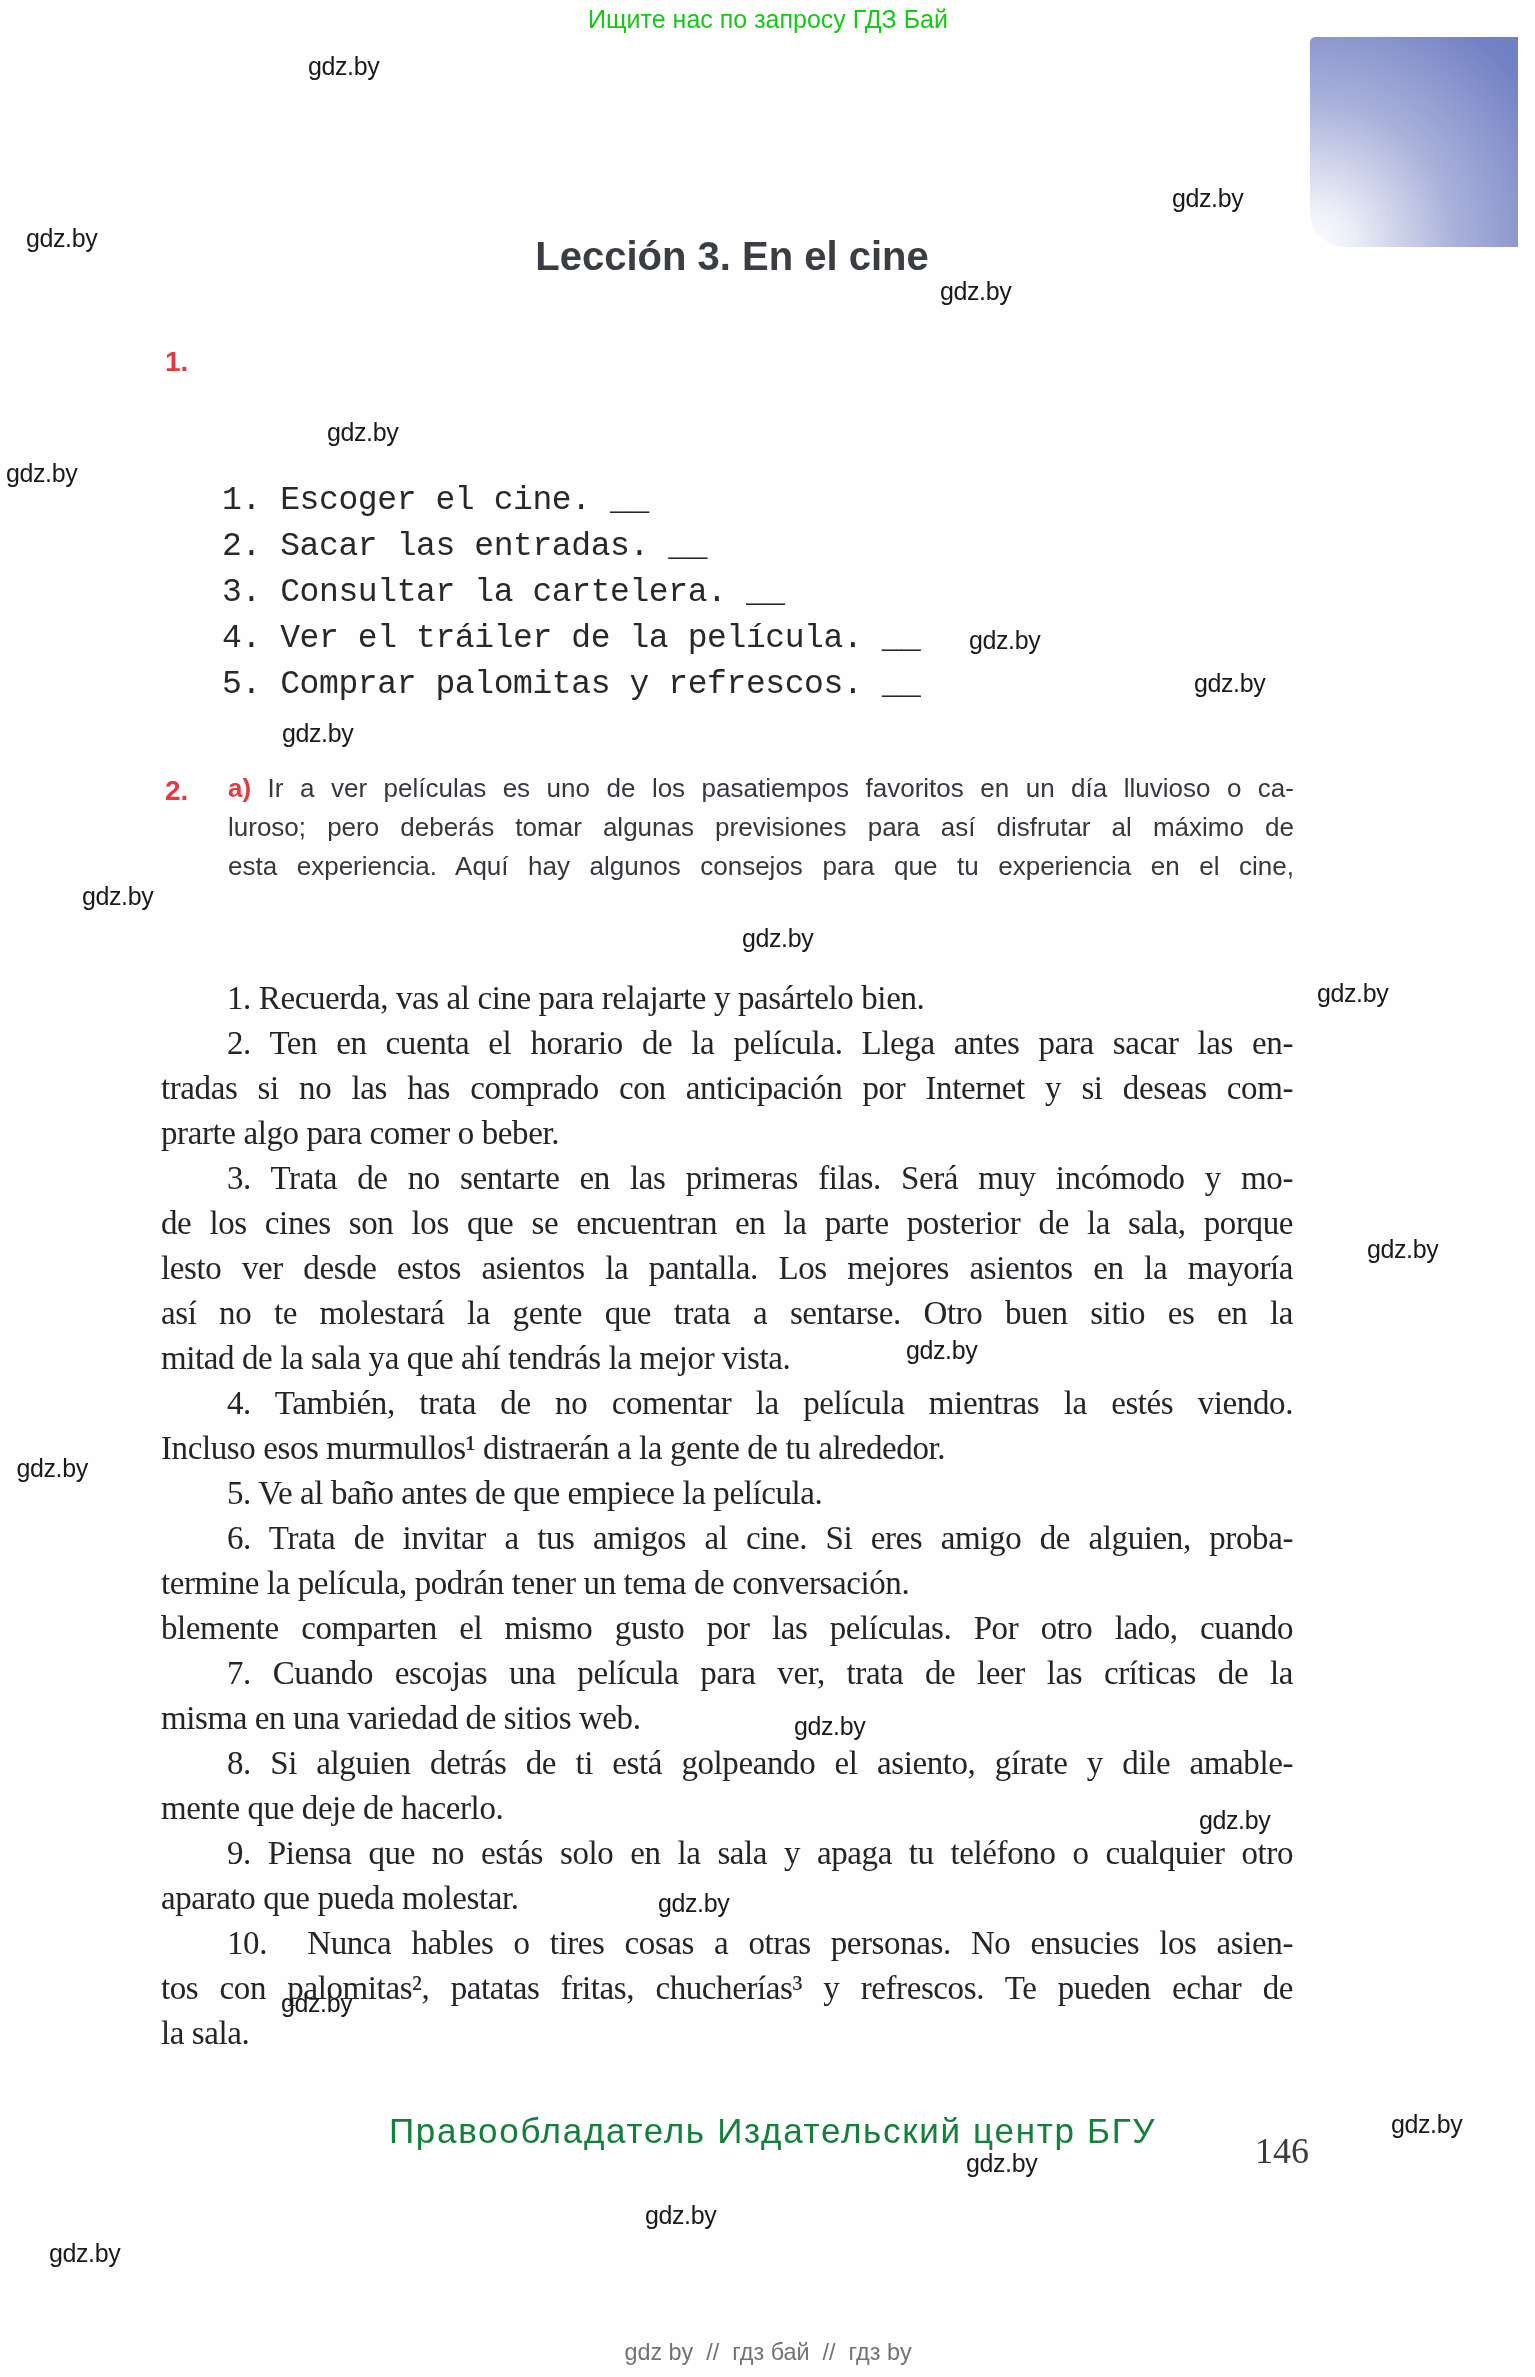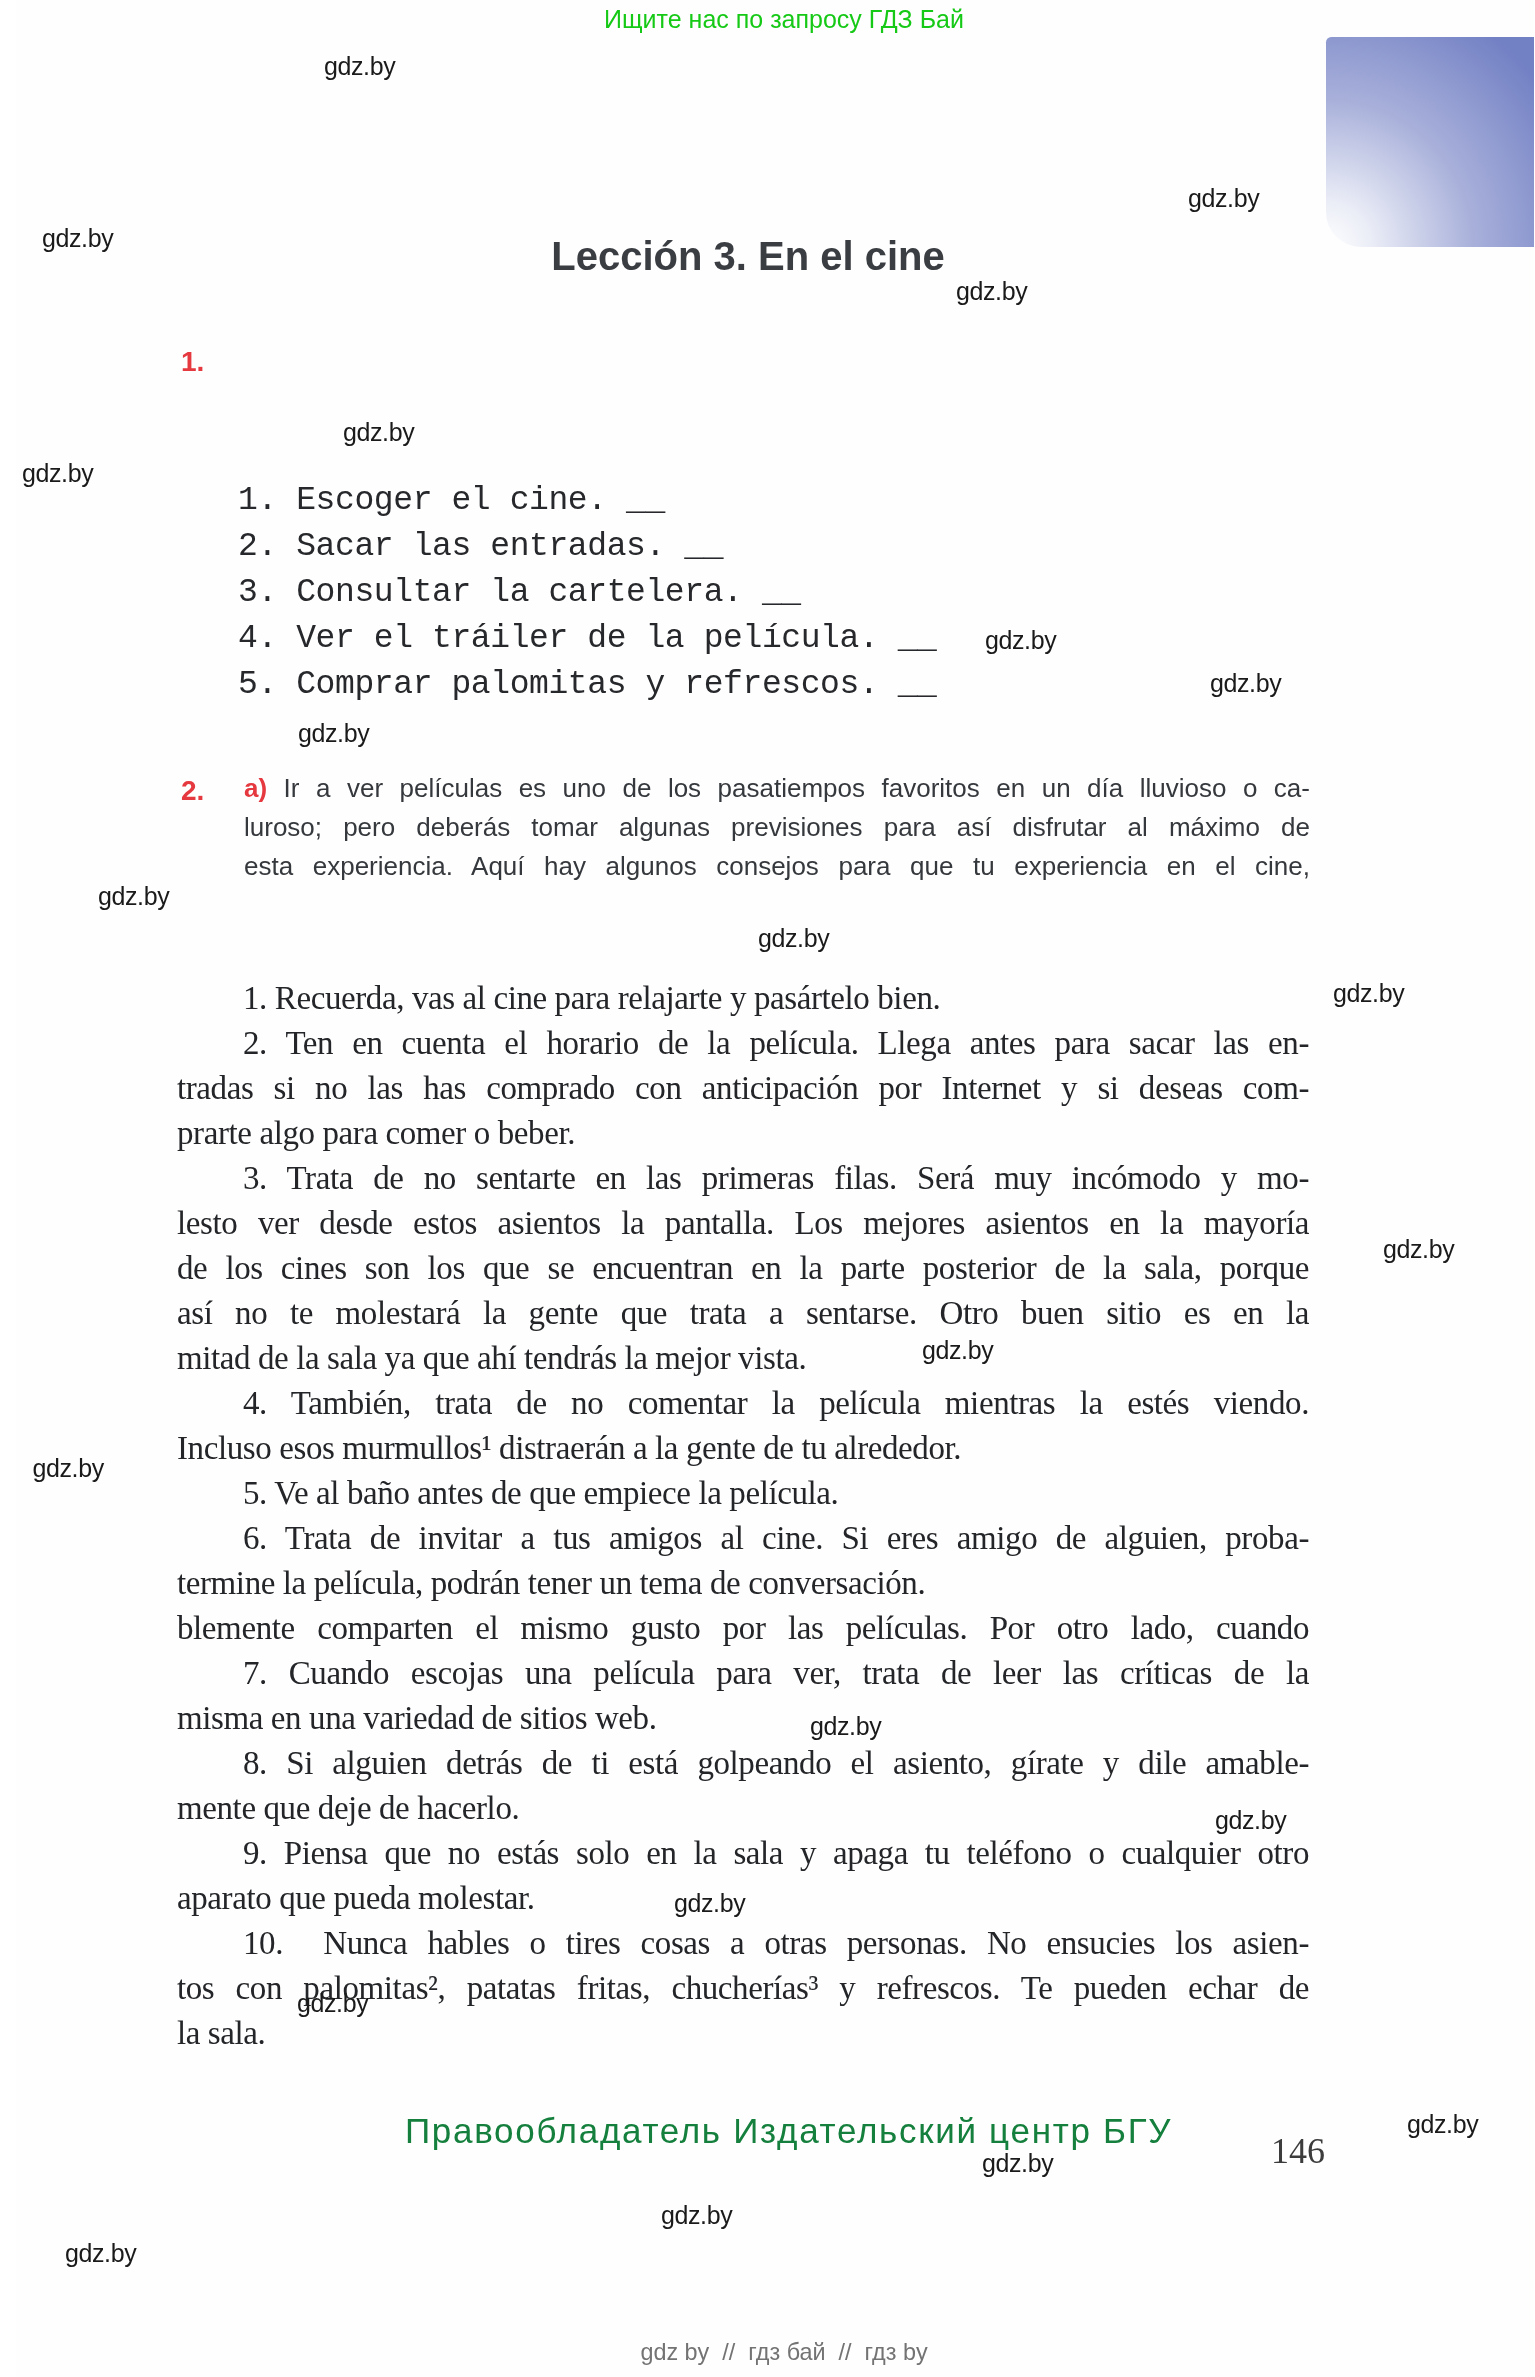--- a/index.html
+++ b/index.html
@@ -1,21 +1,20 @@
 <!DOCTYPE html>
 <html style="font-size:14px"><head>
 <meta charset="utf-8">
 <style>
   html,body { margin:0; padding:0; background:#ffffff; }
   .page {
     position:relative; width:1518px; height:2377px;
     background:#fefefe; overflow:hidden;
     font-family:"Liberation Sans", sans-serif;
     color:#35383c;
-    margin-left:16px;
   }
   
   .corner-box {
     position:absolute; left:1310px; top:37px; width:225px; height:210px;
     background:radial-gradient(circle at 0% 100%, #ffffff 0%, #eceef7 14%, #a8b0da 48%, #7280c4 88%);
     border-radius:5.2px 0 0 35px;
   }
   
   .wm {
     position:absolute; font-size:25px; color:#1a1a1a; white-space:nowrap;
@@ -92,22 +91,22 @@
       <div class="line j">luroso; pero deberás tomar algunas previsiones para así disfrutar al máximo de</div>
       <div class="line j">esta experiencia. Aquí hay algunos consejos para que tu experiencia en el cine,</div>
     </div>
 
   <div class="serif-body" id="ex2-tips">
       <div class="line i">1. Recuerda, vas al cine para relajarte y pasártelo bien.</div>
       <div class="line j i">2. Ten en cuenta el horario de la película. Llega antes para sacar las en-</div>
       <div class="line j">tradas si no las has comprado con anticipación por Internet y si deseas com-</div>
       <div class="line">prarte algo para comer o beber.</div>
       <div class="line j i">3. Trata de no sentarte en las primeras filas. Será muy incómodo y mo-</div>
+      <div class="line j">de los cines son los que se encuentran en la parte posterior de la sala, porque</div>
       <div class="line j">lesto ver desde estos asientos la pantalla. Los mejores asientos en la mayoría</div>
-      <div class="line j">de los cines son los que se encuentran en la parte posterior de la sala, porque</div>
       <div class="line j">así no te molestará la gente que trata a sentarse. Otro buen sitio es en la</div>
       <div class="line">mitad de la sala ya que ahí tendrás la mejor vista.</div>
       <div class="line j i">4. También, trata de no comentar la película mientras la estés viendo.</div>
       <div class="line">Incluso esos murmullos¹ distraerán a la gente de tu alrededor.</div>
       <div class="line i">5. Ve al baño antes de que empiece la película.</div>
       <div class="line j i">6. Trata de invitar a tus amigos al cine. Si eres amigo de alguien, proba-</div>
       <div class="line">termine la película, podrán tener un tema de conversación.</div>
       <div class="line j">blemente comparten el mismo gusto por las películas. Por otro lado, cuando</div>
       <div class="line j i">7. Cuando escojas una película para ver, trata de leer las críticas de la</div>
       <div class="line">misma en una variedad de sitios web.</div>

